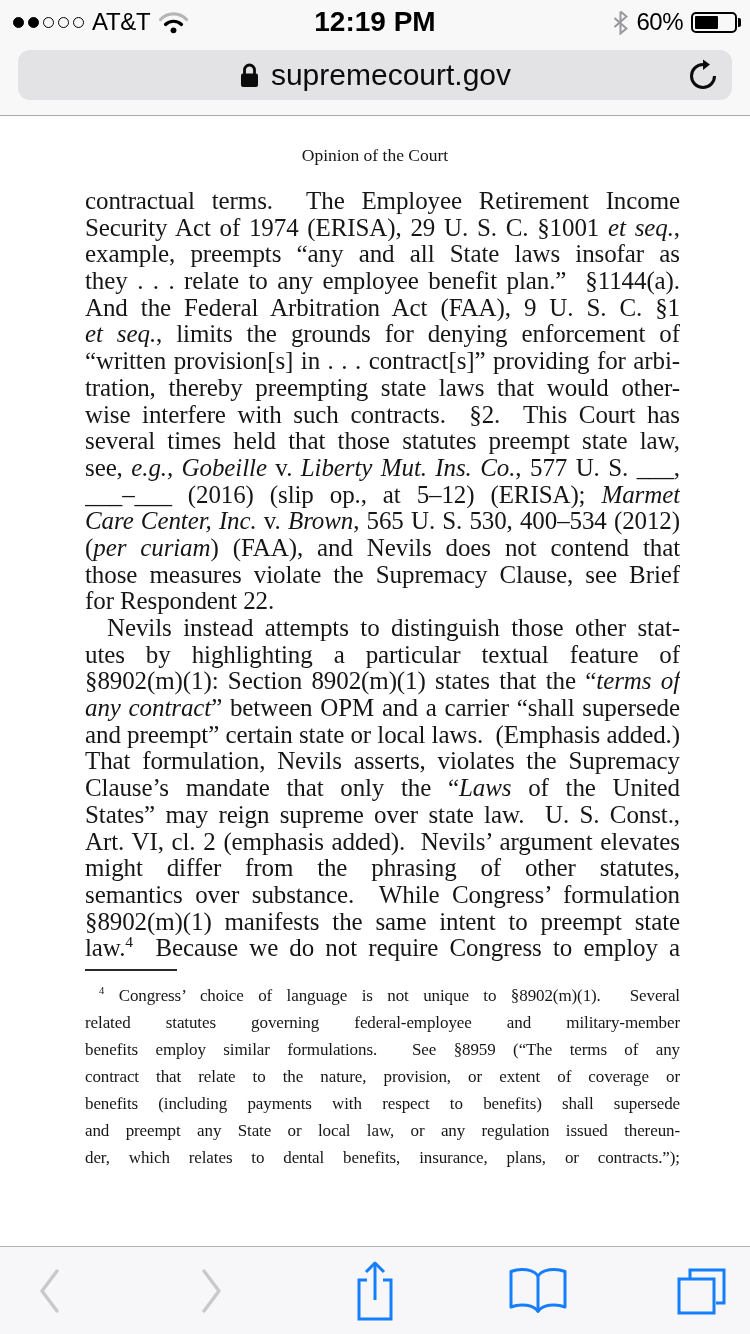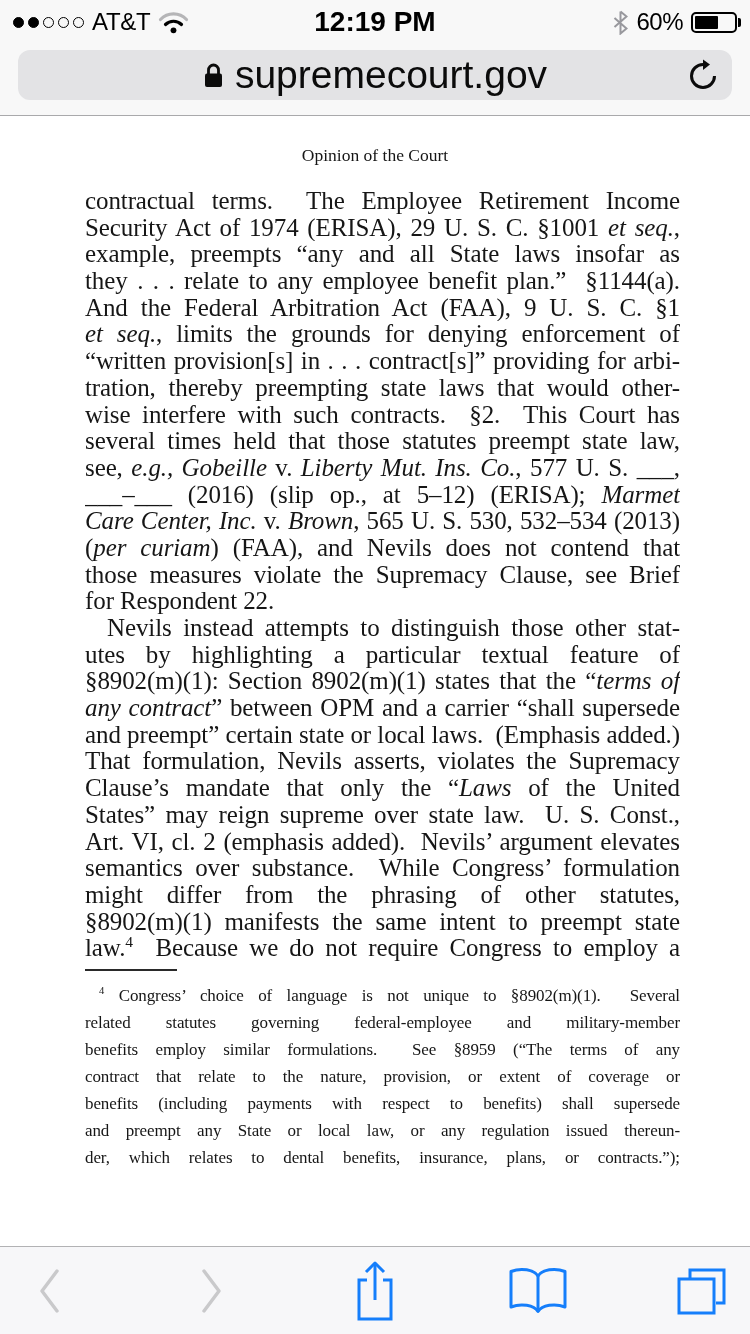--- a/index.html
+++ b/index.html
@@ -18,21 +18,21 @@
   .sb-center{position:absolute;left:0;right:0;top:0;height:44px;text-align:center;
              line-height:44px;font-size:28px;font-weight:600;}
   .sb-right{position:absolute;right:9px;top:0;height:44px;display:flex;align-items:center;gap:8px;}
   .pct{font-size:24px;letter-spacing:-0.5px;}
   .batt{position:relative;width:46px;height:21px;border:2px solid #000;border-radius:5px;box-sizing:border-box;}
   .batt-fill{position:absolute;left:2px;top:2px;bottom:2px;background:#000;border-radius:1px;}
   .batt-nub{width:3px;height:9px;background:#000;border-radius:0 2px 2px 0;margin-left:1px;}
 
   .url-field{position:absolute;top:50px;left:18px;right:18px;height:50px;background:#e3e3e5;
              border-radius:12px;display:flex;align-items:center;justify-content:center;gap:11px;}
-  .url-text{font-size:39px;color:#0b0b0b;}
+  .url-text{font-size:30px;color:#0b0b0b;}
   .reload-btn{position:absolute;right:12px;top:9px;width:34px;height:34px;background:none;border:none;padding:0;cursor:pointer;}
 
   
   .doc{position:absolute;top:129px;left:0;right:0;bottom:88px;background:#fff;
        font-family:"Liberation Serif",serif;color:#161616;overflow:hidden;}
   .doc-header{position:relative;margin:6px 70px 0 85px;text-align:center;font-size:18px;
               line-height:26px;letter-spacing:0.4px;}
   .pageno{position:absolute;left:8px;top:0;font-size:19px;letter-spacing:0;}
   .doc-sub{margin-top:16px;text-align:center;font-size:17.5px;}
   .doc-body{margin:22px 70px 0 85px;font-size:25px;letter-spacing:-0.1px;}
@@ -113,35 +113,35 @@
         <div class="tline"><span>example, preempts “any and all State laws insofar as</span></div>
         <div class="tline"><span>they . . . relate to any employee benefit plan.”&nbsp; §1144(a).</span></div>
         <div class="tline"><span>And the Federal Arbitration Act (FAA), 9 U. S. C. §1</span></div>
         <div class="tline"><em>et seq.</em><span>, limits the grounds for denying enforcement of</span></div>
         <div class="tline"><span>“written provision[s] in . . . contract[s]” providing for arbi-</span></div>
         <div class="tline"><span>tration, thereby preempting state laws that would other-</span></div>
         <div class="tline"><span>wise interfere with such contracts.&nbsp; §2.&nbsp; This Court has</span></div>
         <div class="tline"><span>several times held that those statutes preempt state law,</span></div>
         <div class="tline"><span>see, </span><em>e.g.,</em><span> </span><em>Gobeille</em><span> v. </span><em>Liberty Mut. Ins. Co.</em><span>, 577 U. S. ___,</span></div>
         <div class="tline"><span>___–___ (2016) (slip op., at 5–12) (ERISA); </span><em>Marmet Health</em></div>
-        <div class="tline"><em>Care Center, Inc.</em><span> v. </span><em>Brown</em><span>, 565 U. S. 530, 532–534 (2013)</span></div>
+        <div class="tline"><em>Care Center, Inc.</em><span> v. </span><em>Brown</em><span>, 565 U. S. 530, 400–534 (2012)</span></div>
         <div class="tline"><span>(</span><em>per curiam</em><span>) (FAA), and Nevils does not contend that</span></div>
         <div class="tline"><span>those measures violate the Supremacy Clause, see Brief</span></div>
         <div class="tline last-left"><span>for Respondent 22.</span></div>
         <div class="tline indent"><span>Nevils instead attempts to distinguish those other stat-</span></div>
         <div class="tline"><span>utes by highlighting a particular textual feature of</span></div>
         <div class="tline"><span>§8902(m)(1): Section 8902(m)(1) states that the “</span><em>terms of</em></div>
         <div class="tline"><em>any contract</em><span>” between OPM and a carrier “shall supersede</span></div>
         <div class="tline"><span>and preempt” certain state or local laws.&nbsp; (Emphasis added.)</span></div>
         <div class="tline"><span>That formulation, Nevils asserts, violates the Supremacy</span></div>
         <div class="tline"><span>Clause’s mandate that only the “</span><em>Laws</em><span> of the United</span></div>
         <div class="tline"><span>States” may reign supreme over state law.&nbsp; U. S. Const.,</span></div>
         <div class="tline"><span>Art. VI, cl. 2 (emphasis added).&nbsp; Nevils’ argument elevates</span></div>
+        <div class="tline"><span>might differ from the phrasing of other statutes,</span></div>
         <div class="tline"><span>semantics over substance.&nbsp; While Congress’ formulation</span></div>
-        <div class="tline"><span>might differ from the phrasing of other statutes,</span></div>
         <div class="tline"><span>§8902(m)(1) manifests the same intent to preempt state</span></div>
         <div class="tline"><span>law.</span><sup>4</sup><span>&nbsp; Because we do not require Congress to employ a</span></div>
       </div>
     <div class="fn-sep"></div>
     <div class="doc-fn">
         <div class="tline indent"><sup>4</sup><span> Congress’ choice of language is not unique to §8902(m)(1).&nbsp; Several</span></div>
         <div class="tline"><span>related statutes governing federal-employee and military-member</span></div>
         <div class="tline"><span>benefits employ similar formulations.&nbsp; See §8959 (“The terms of any</span></div>
         <div class="tline"><span>contract that relate to the nature, provision, or extent of coverage or</span></div>
         <div class="tline"><span>benefits (including payments with respect to benefits) shall supersede</span></div>

